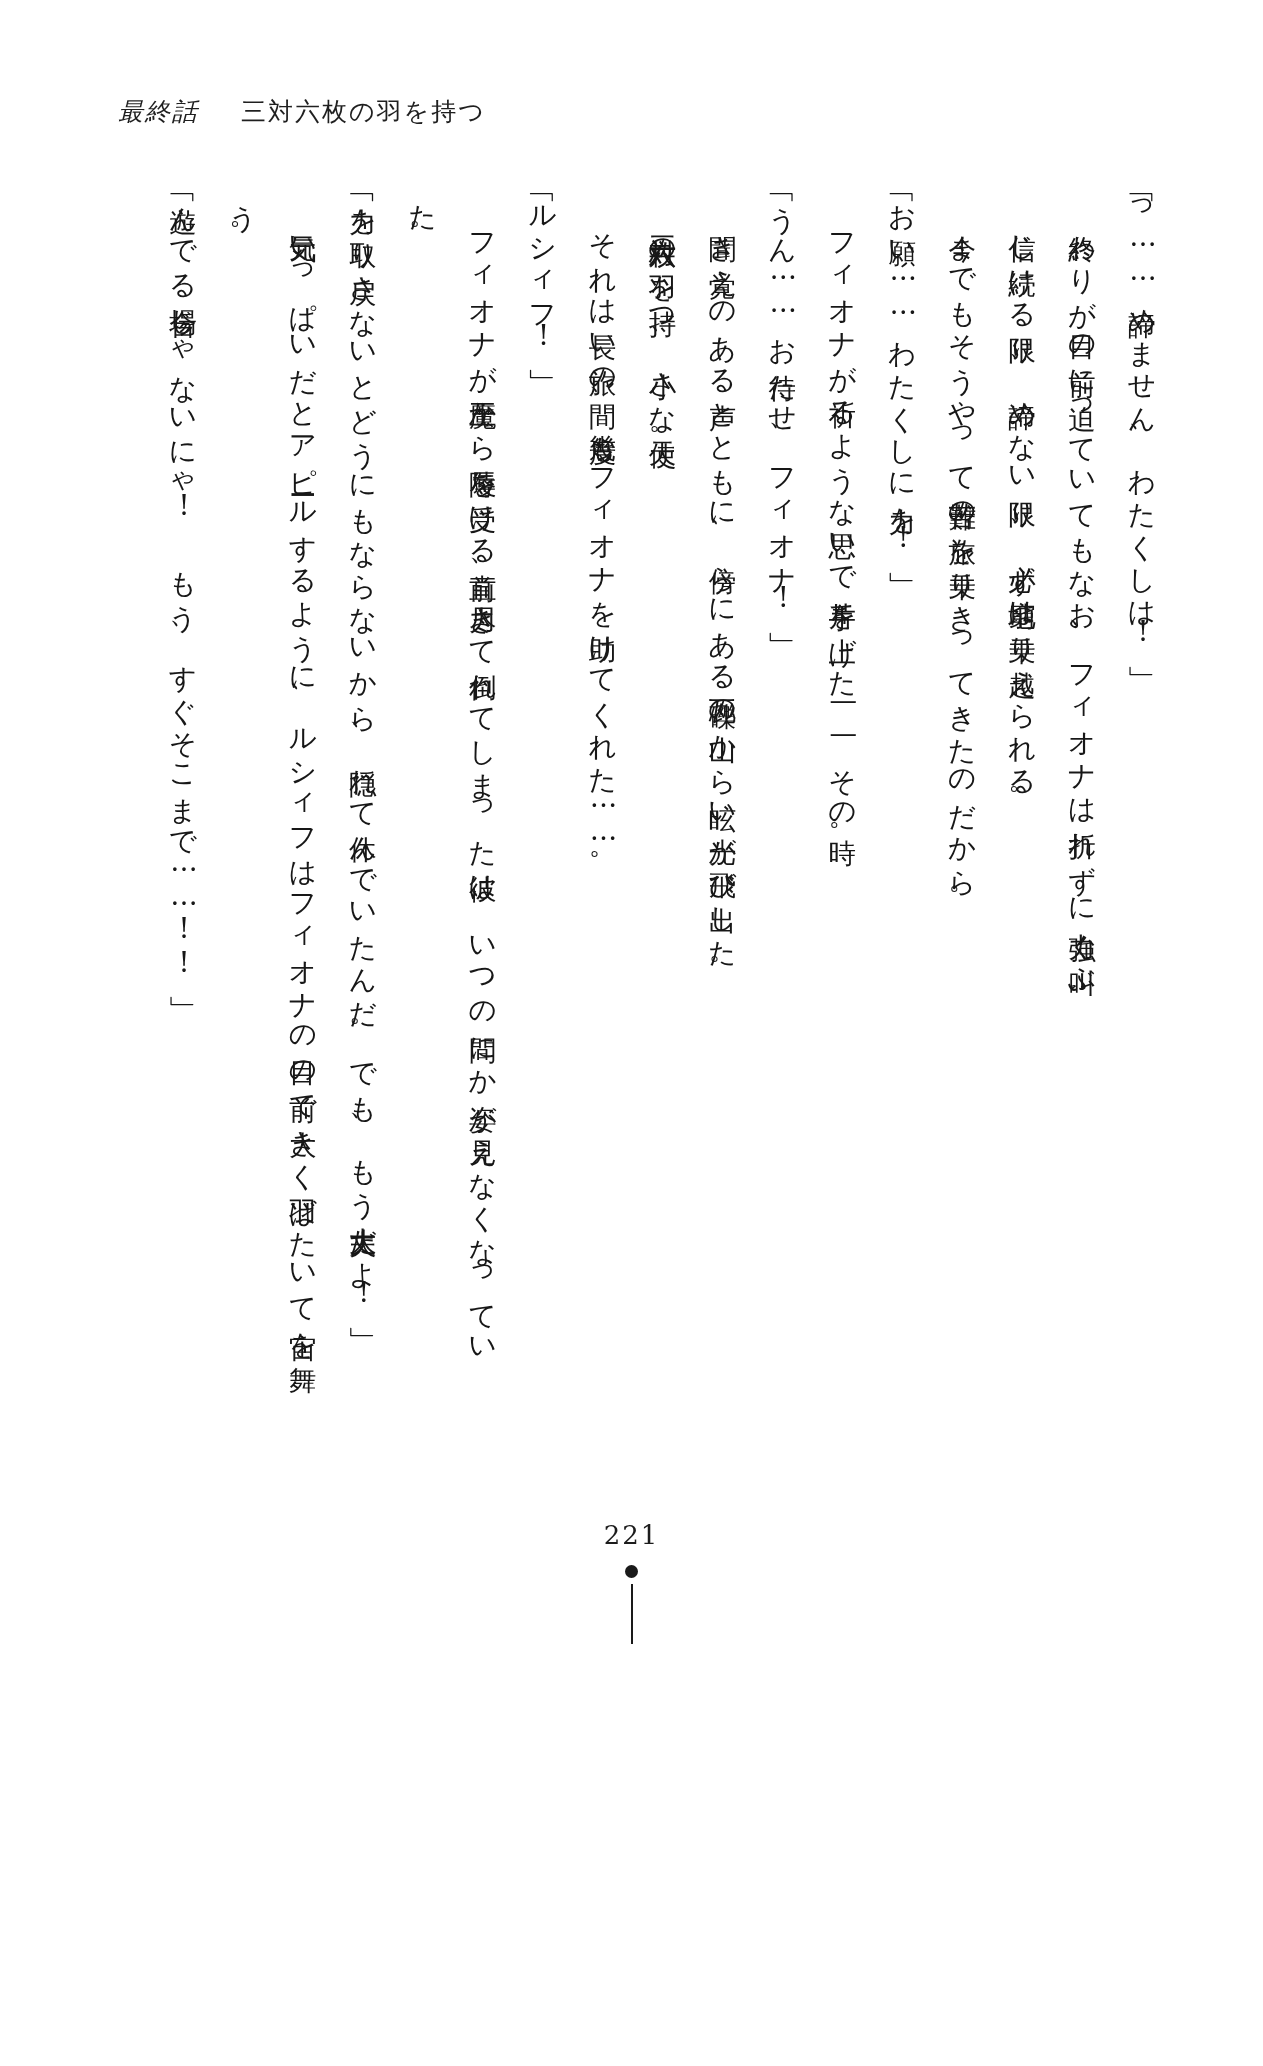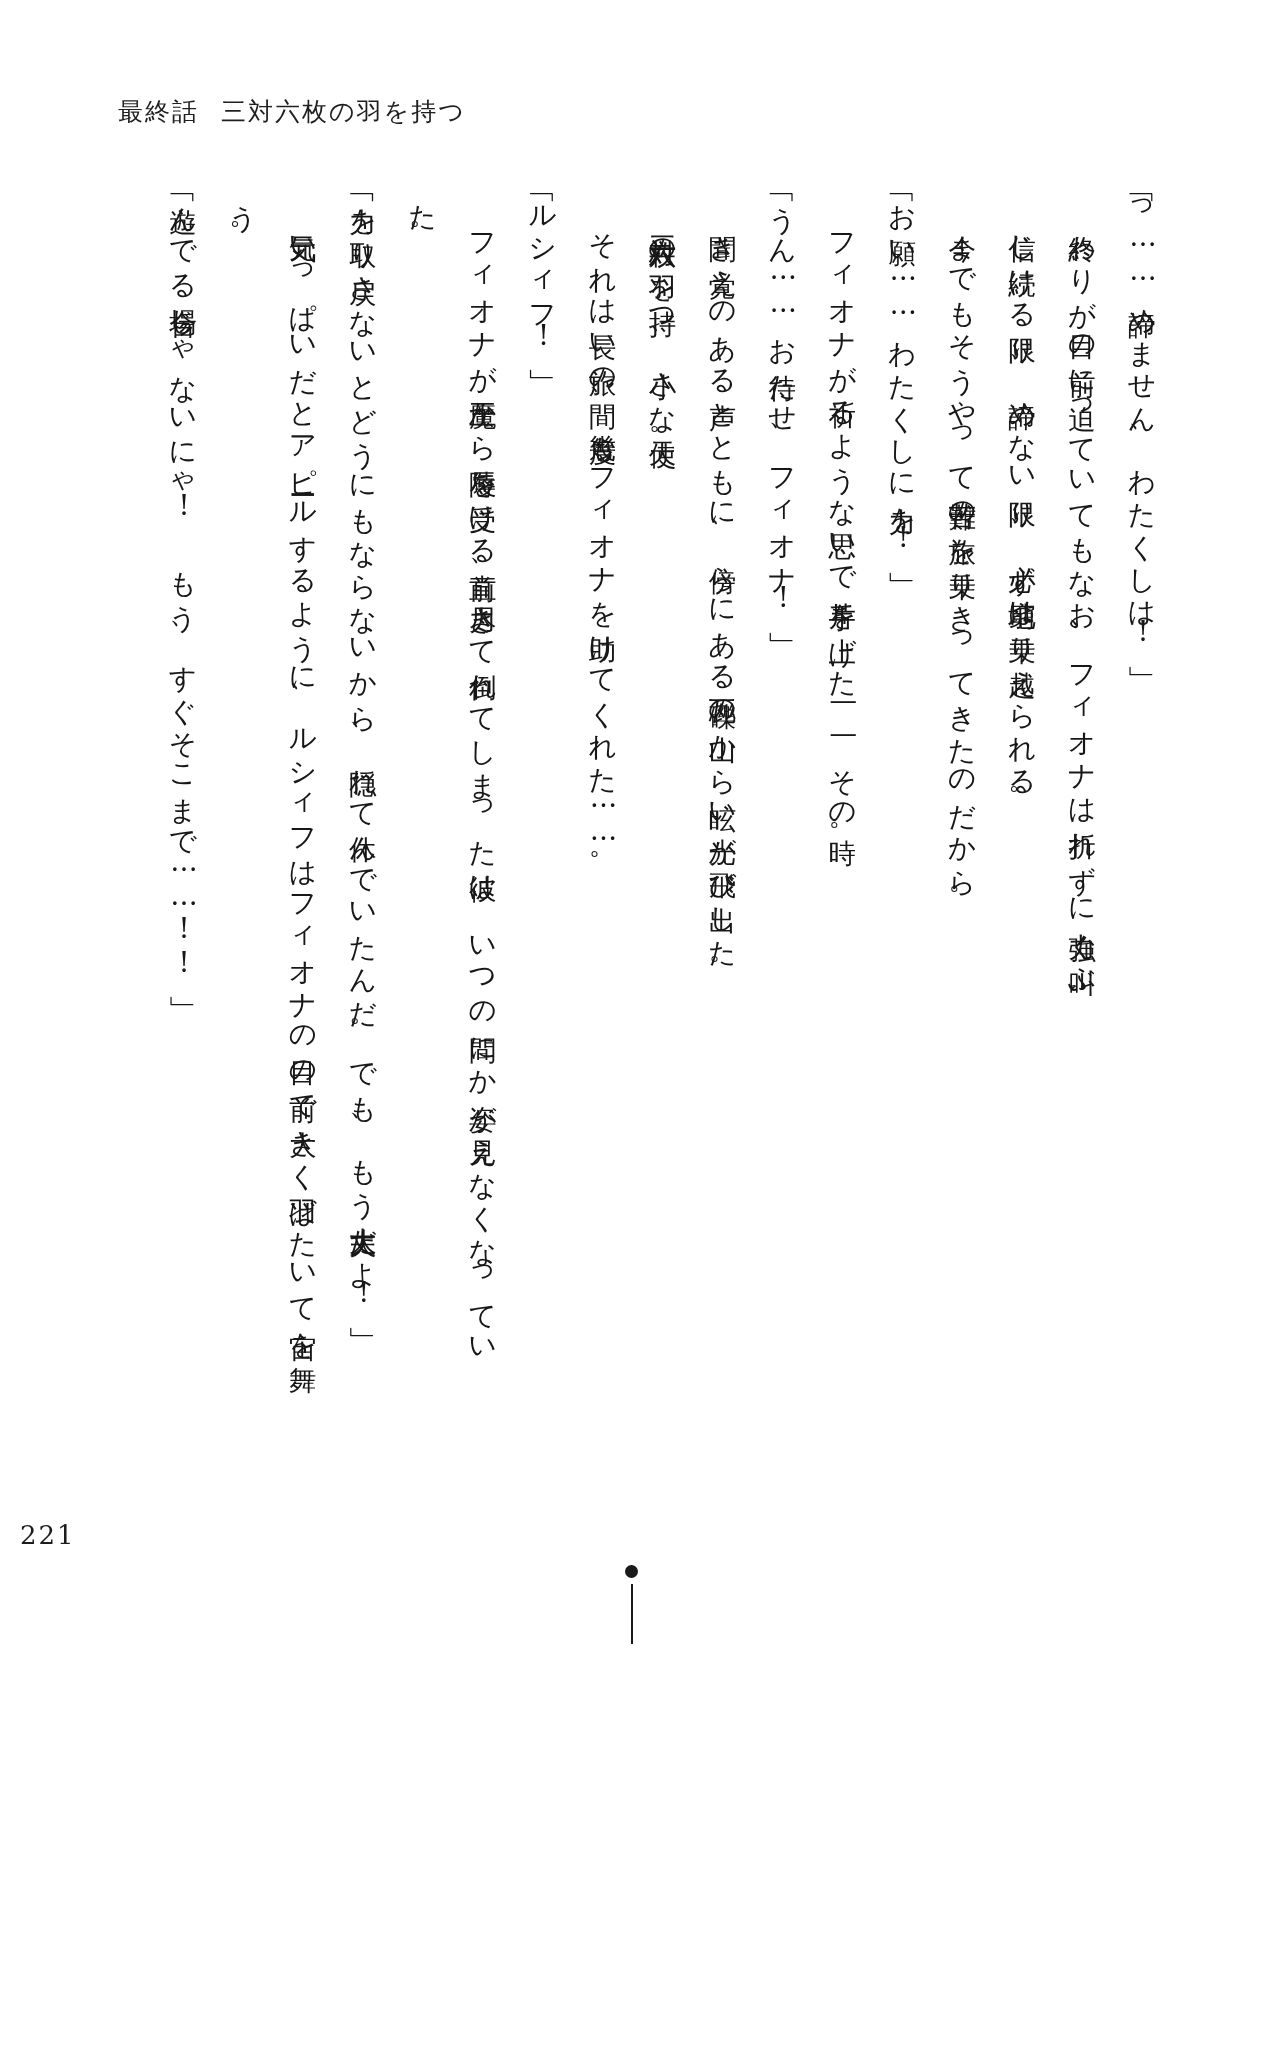--- a/index.html
+++ b/index.html
@@ -20,21 +20,22 @@
   .running-head {
     position: absolute;
     top: 95px;
     left: 118px;
     font-size: 25px;
     letter-spacing: 2px;
     color: #1f1f1f;
     white-space: nowrap;
   }
   .running-head .chapter-num {
-    margin-right: 22px;
+    margin-right: 42px;
+    font-style: italic;
   }
 
   
   .body-area {
     position: absolute;
     top: 185px;
     right: 100px;
     height: 1190px;
     width: 1010px;
     display: flex;
@@ -56,25 +57,24 @@
     margin: 0;
     padding: 0;
   }
 
   
   .page-number {
     position: absolute;
     left: 0;
     right: 0;
     top: 1520px;
-    text-align: left;
+    text-align: center;
     font-size: 26px;
     letter-spacing: 2px;
     color: #1c1c1c;
-    padding-left: 20px;
   }
 
   
   .bottom-mark {
     position: absolute;
     left: 50%;
     top: 1565px;
     transform: translateX(-50%);
     width: 30px;
     text-align: center;

